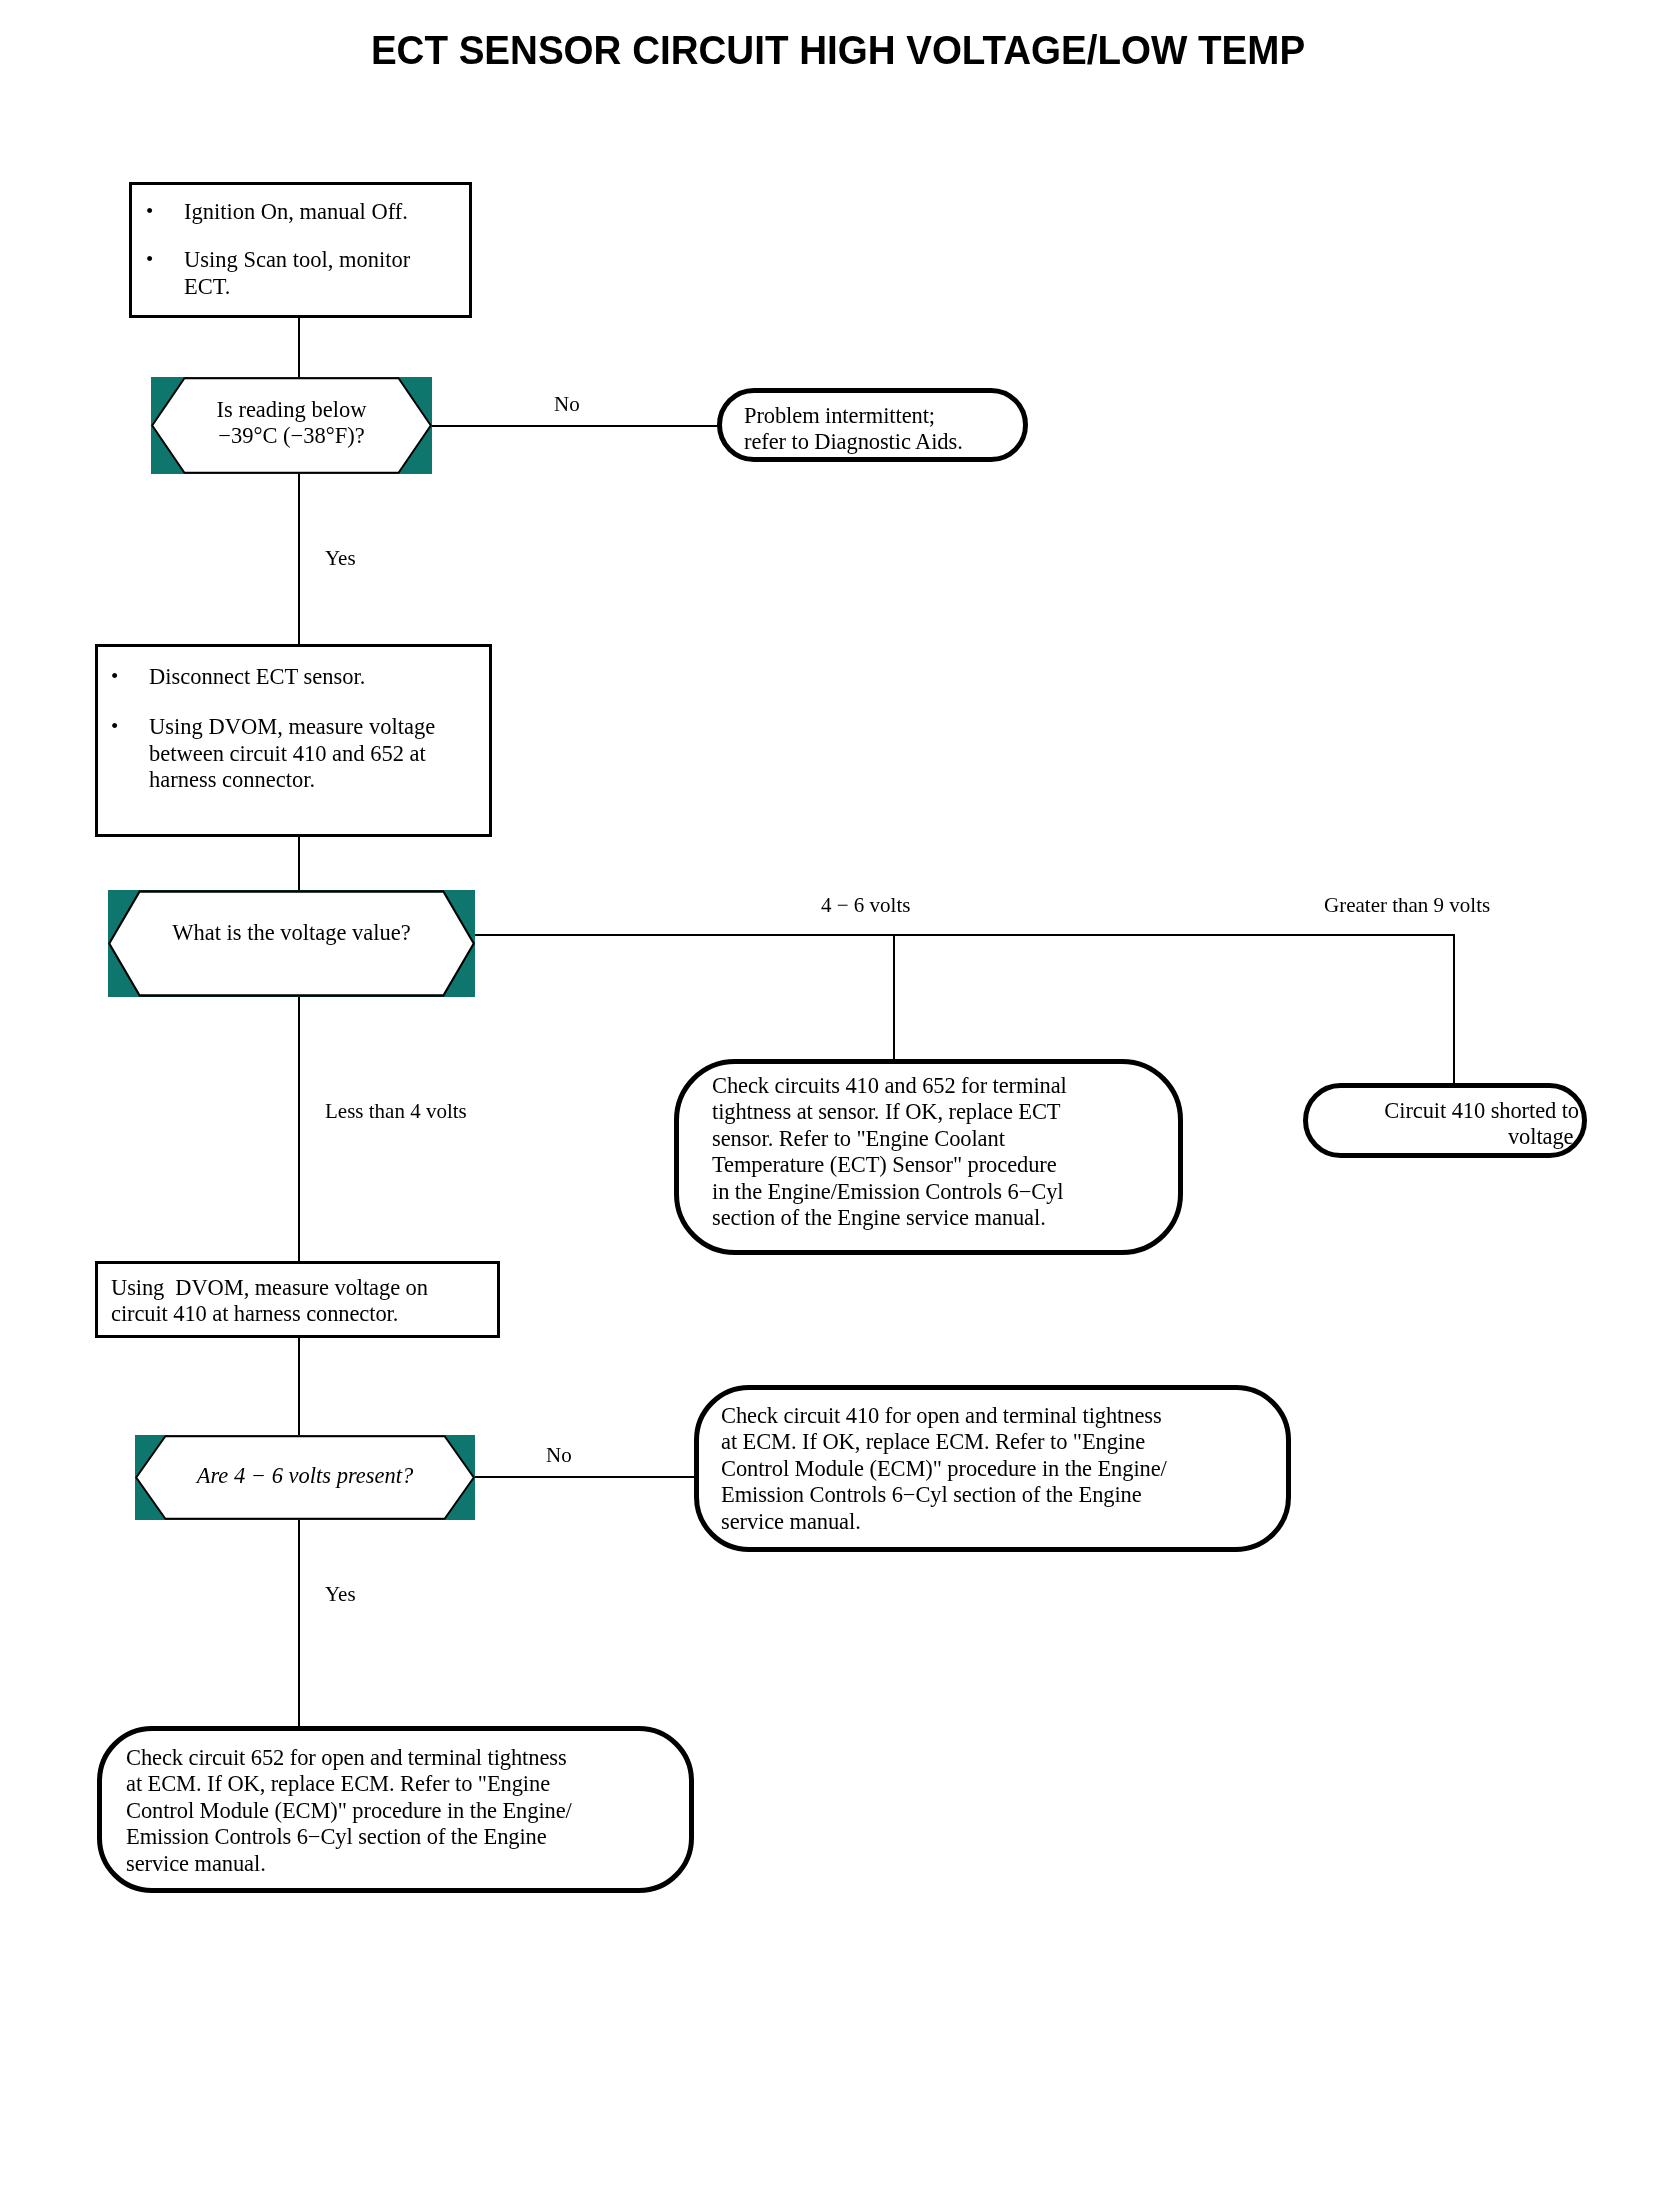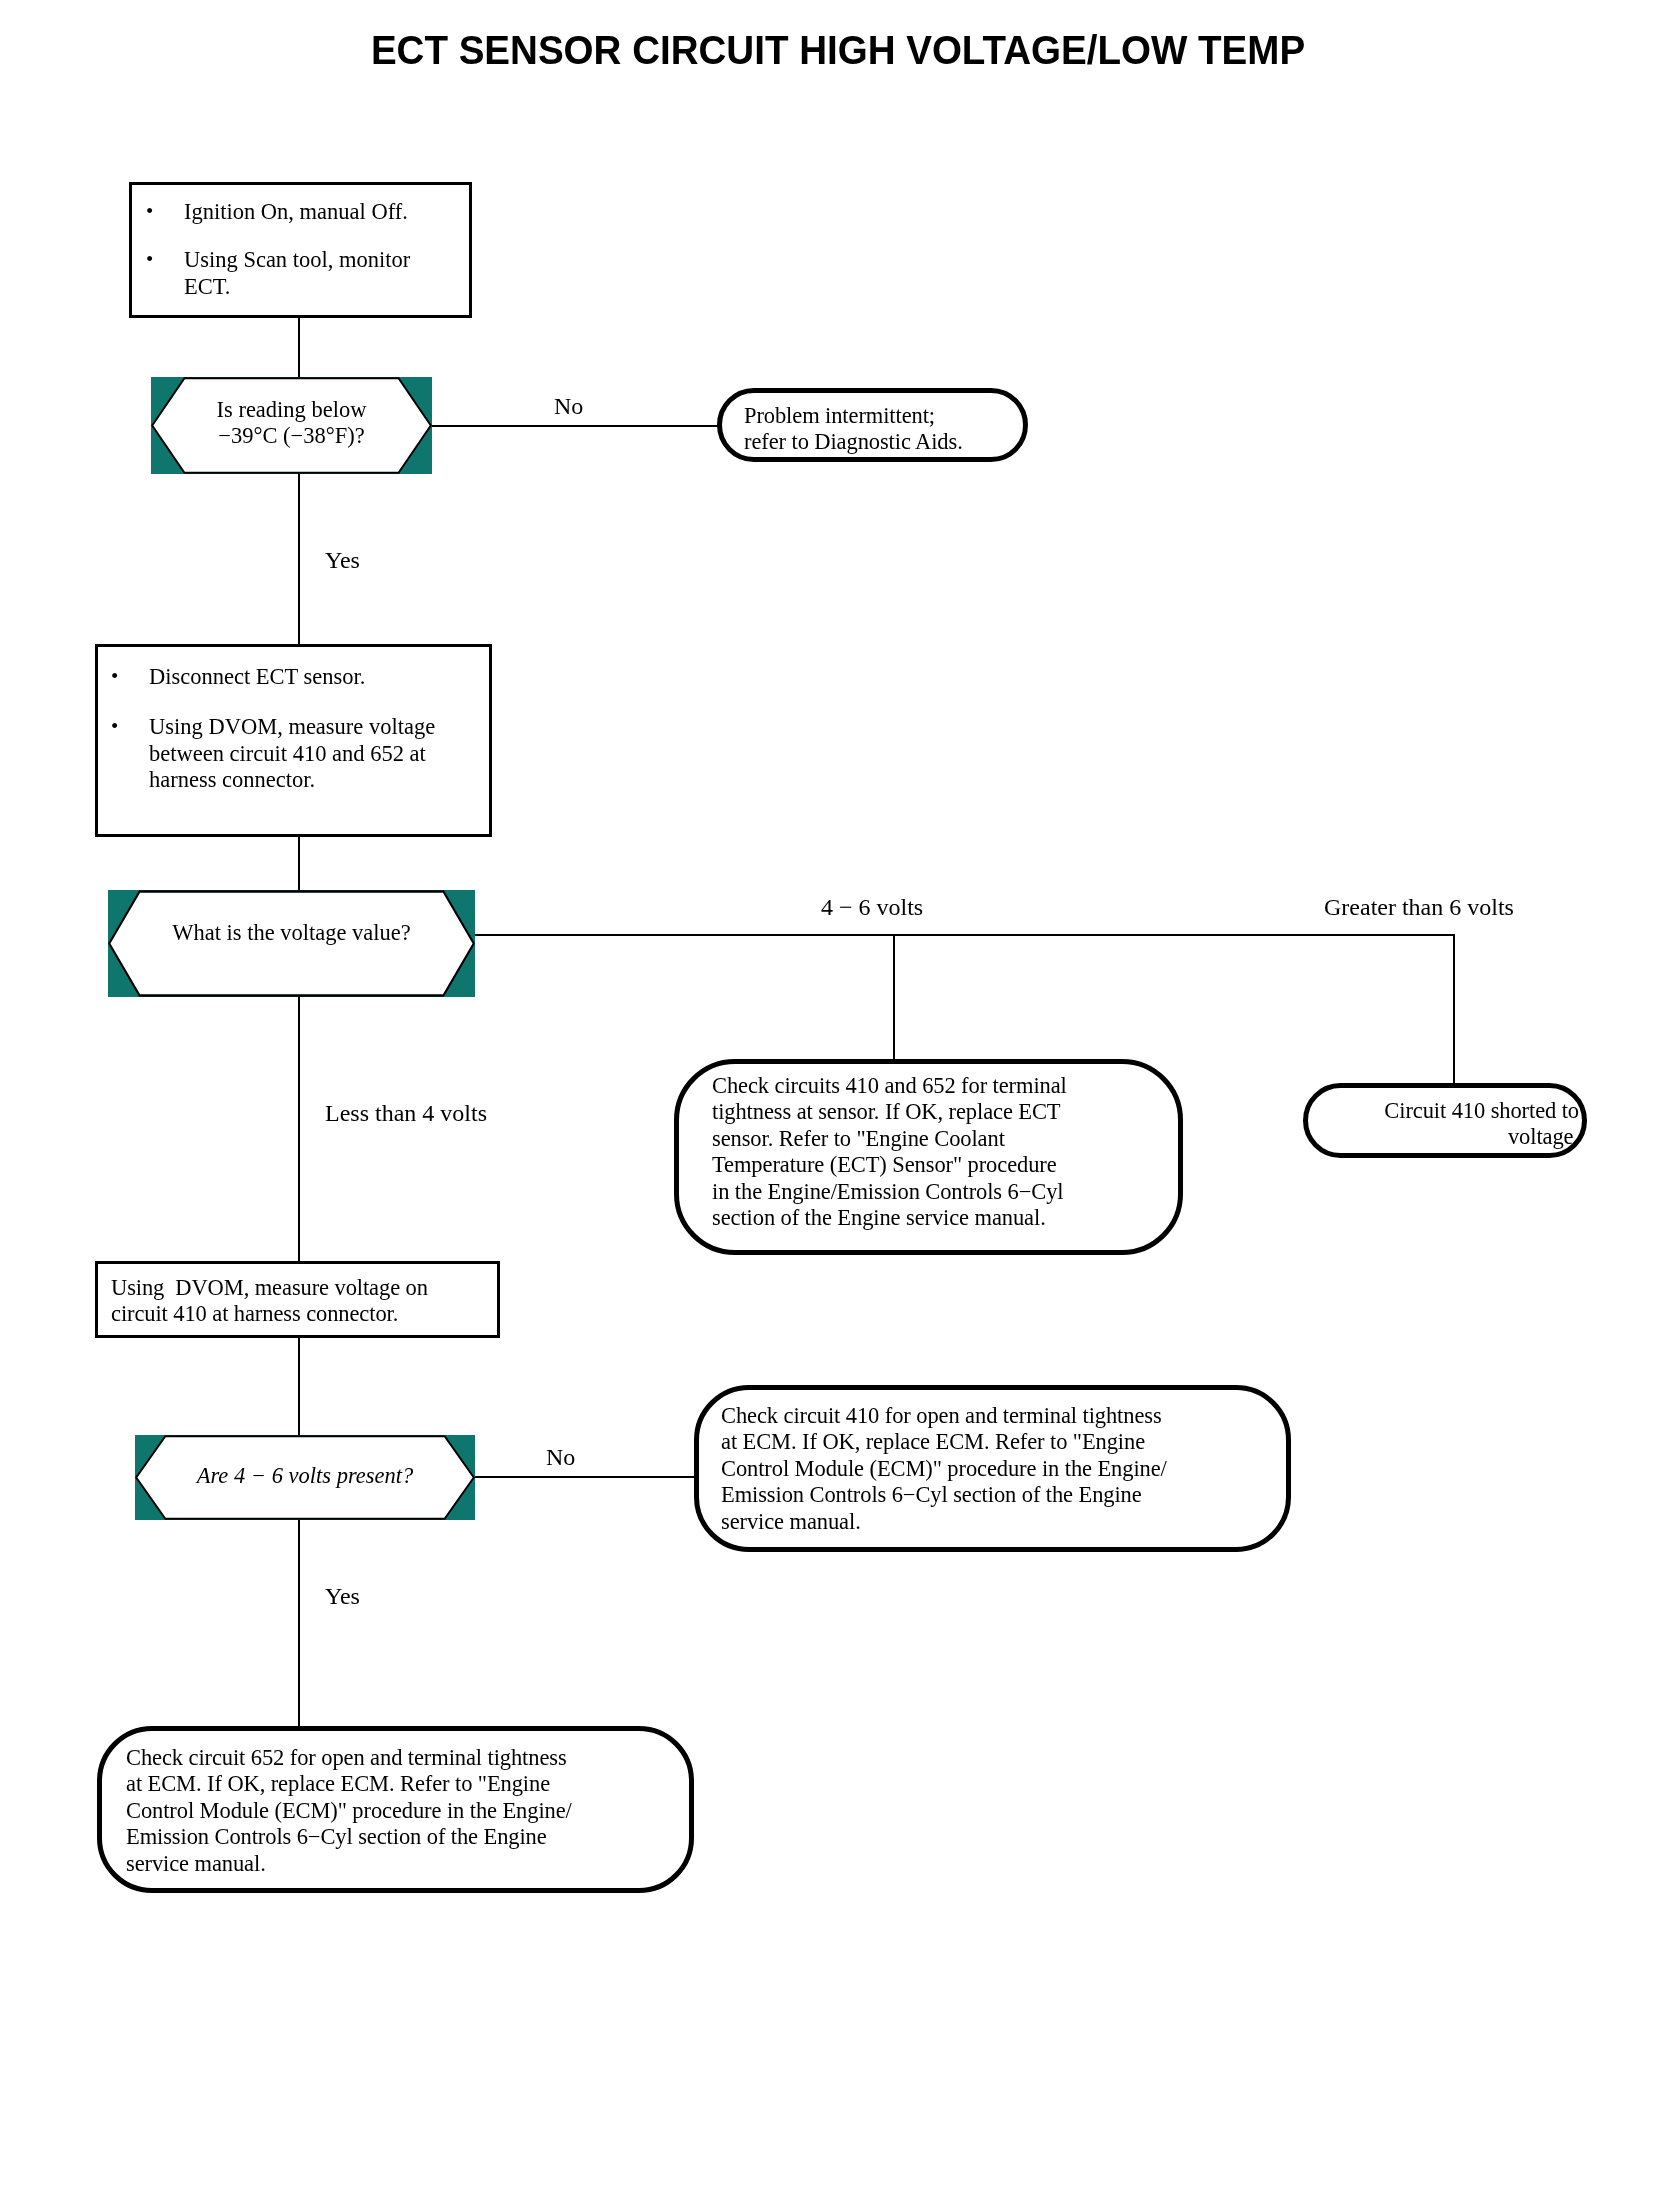--- a/index.html
+++ b/index.html
@@ -98,21 +98,21 @@
   }
   .hline {
     position: absolute;
     height: 1.8px;
     background: #000;
   }
 
   
   .elabel {
     position: absolute;
-    font-size: 24px;
+    font-size: 21px;
     line-height: 1.1;
     white-space: nowrap;
   }
 </style>
 </head>
 <body>
 
 <div id="page">
 
   <div id="title">ECT SENSOR CIRCUIT HIGH VOLTAGE/LOW TEMP</div>
@@ -220,19 +220,19 @@
   <div class="term" style="left:97px; top:1726px; width:597px; height:167px; border-radius:55px;"></div>
   <div class="txt" style="left:126px; top:1745px; width:547px;">Check circuit 652 for open and terminal tightness
 at ECM. If OK, replace ECM. Refer to "Engine
 Control Module (ECM)" procedure in the Engine/
 Emission Controls 6−Cyl section of the Engine
 service manual.</div>
 
   <div class="elabel" style="left:554px; top:393px;">No</div>
   <div class="elabel" style="left:325px; top:547px;">Yes</div>
   <div class="elabel" style="left:821px; top:894px;">4 − 6 volts</div>
-  <div class="elabel" style="left:1324px; top:894px;">Greater than 6 volts</div>
+  <div class="elabel" style="left:1324px; top:894px;">Greater than 9 volts</div>
   <div class="elabel" style="left:325px; top:1100px;">Less than 4 volts</div>
   <div class="elabel" style="left:546px; top:1444px;">No</div>
   <div class="elabel" style="left:325px; top:1583px;">Yes</div>
 
 </div>
 
 
 </body></html>

